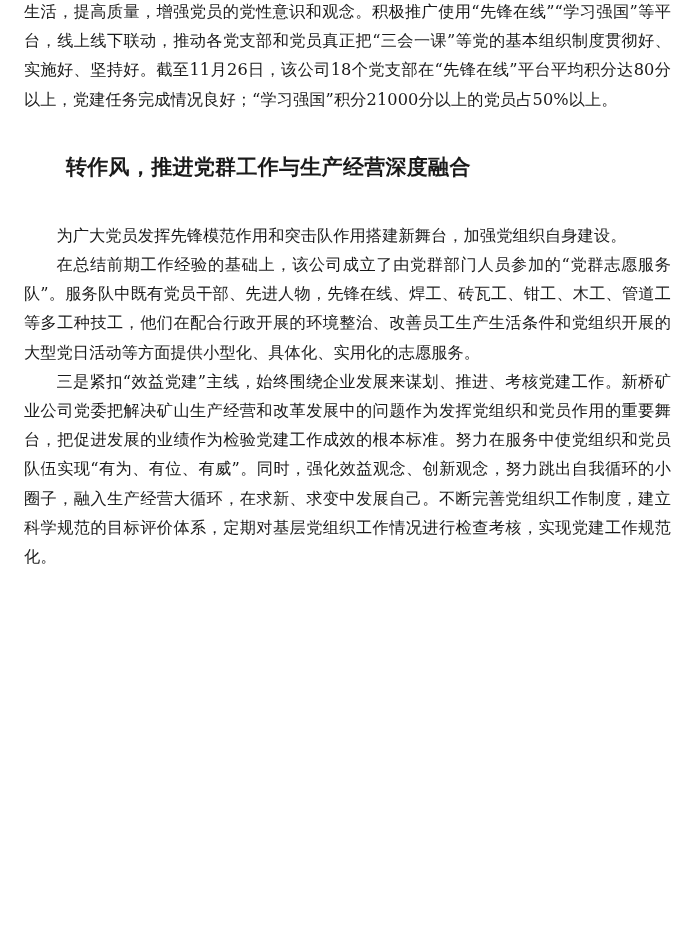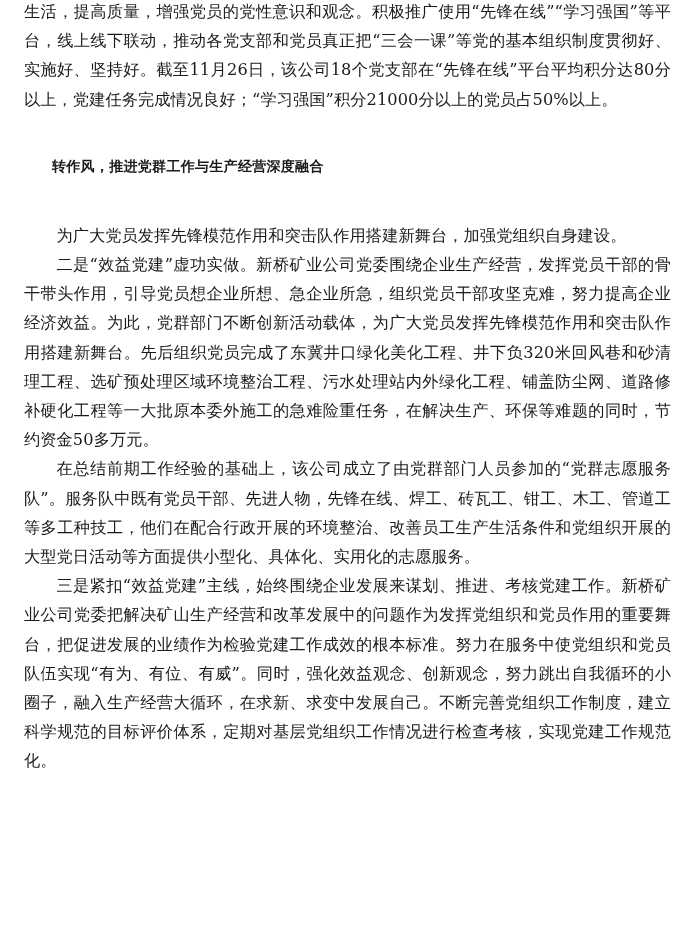--- a/index.html
+++ b/index.html
@@ -29,21 +29,21 @@
     margin: 0;
     letter-spacing: 0.1px;
   }
   .indent {
     text-indent: 2em;
   }
   .first-block {
     margin-top: -3px;
   }
   .heading {
-    font-size: 14px;
+    font-size: 21px;
     font-weight: bold;
     line-height: 29px;
     text-indent: 2em;
     margin: 0;
     letter-spacing: 0.3px;
   }
   .gap-before-heading {
     height: 38px;
   }
   .gap-after-heading {
@@ -60,19 +60,18 @@
 
   <div class="gap-before-heading"></div>
 
   <p class="heading">转作风，推进党群工作与生产经营深度融合</p>
 
   <div class="gap-after-heading"></div>
 
   <p class="para indent">为广大党员发挥先锋模范作用和突击队作用搭建新舞台，加强党组织自身建设。</p>
 
 
-  <p class="para indent">二是“效益党建”虚功实做。新桥矿业公司党委围绕企业生产经营，发挥党员干部的骨干带头作用，引导党员想企业所想、急企业所急，组织党员干部攻坚克难，努力提高企业经济效益。为此，党群部门不断创新活动载体，为广大党员发挥先锋模范作用和突击队作用搭建新舞台。先后组织党员完成了东冀井口绿化美化工程、井下负320米回风巷和砂清理工程、选矿预处理区域环境整治工程、污水处理站内外绿化工程、铺盖防尘网、道路修补硬化工程等一大批原本委外施工的急难险重任务，在解决生产、环保等难题的同时，节约资金50多万元。</p>
 
   <p class="para indent">在总结前期工作经验的基础上，该公司成立了由党群部门人员参加的“党群志愿服务队”。服务队中既有党员干部、先进人物，先锋在线、焊工、砖瓦工、钳工、木工、管道工等多工种技工，他们在配合行政开展的环境整治、改善员工生产生活条件和党组织开展的大型党日活动等方面提供小型化、具体化、实用化的志愿服务。</p>
 
   <p class="para indent"><span>三是紧扣“效益党建”主线，始终围绕企业发展来谋划、推进、考核党建工作。新桥矿业公司党委把解决矿山生产经营和改革发展中的问题作为发挥党组织和党员作用的重要舞台，把促进发展的业绩作为检验党建工作成效的根本标准。努力在服务中使党组织和党员队伍实现“有为、有位、有威”。同时，强化效益观念、创新观念，努力跳出自我循环的小圈子，融入生产经营大循环，在求新、求变中发展自己。不断完善党组织工作制度，建立科学规范的目标评价体系，定期对基层党组织工作情况进行检查考核，实现党建工作规范化。</span></p>
 
 </div>
 
 </body></html>

